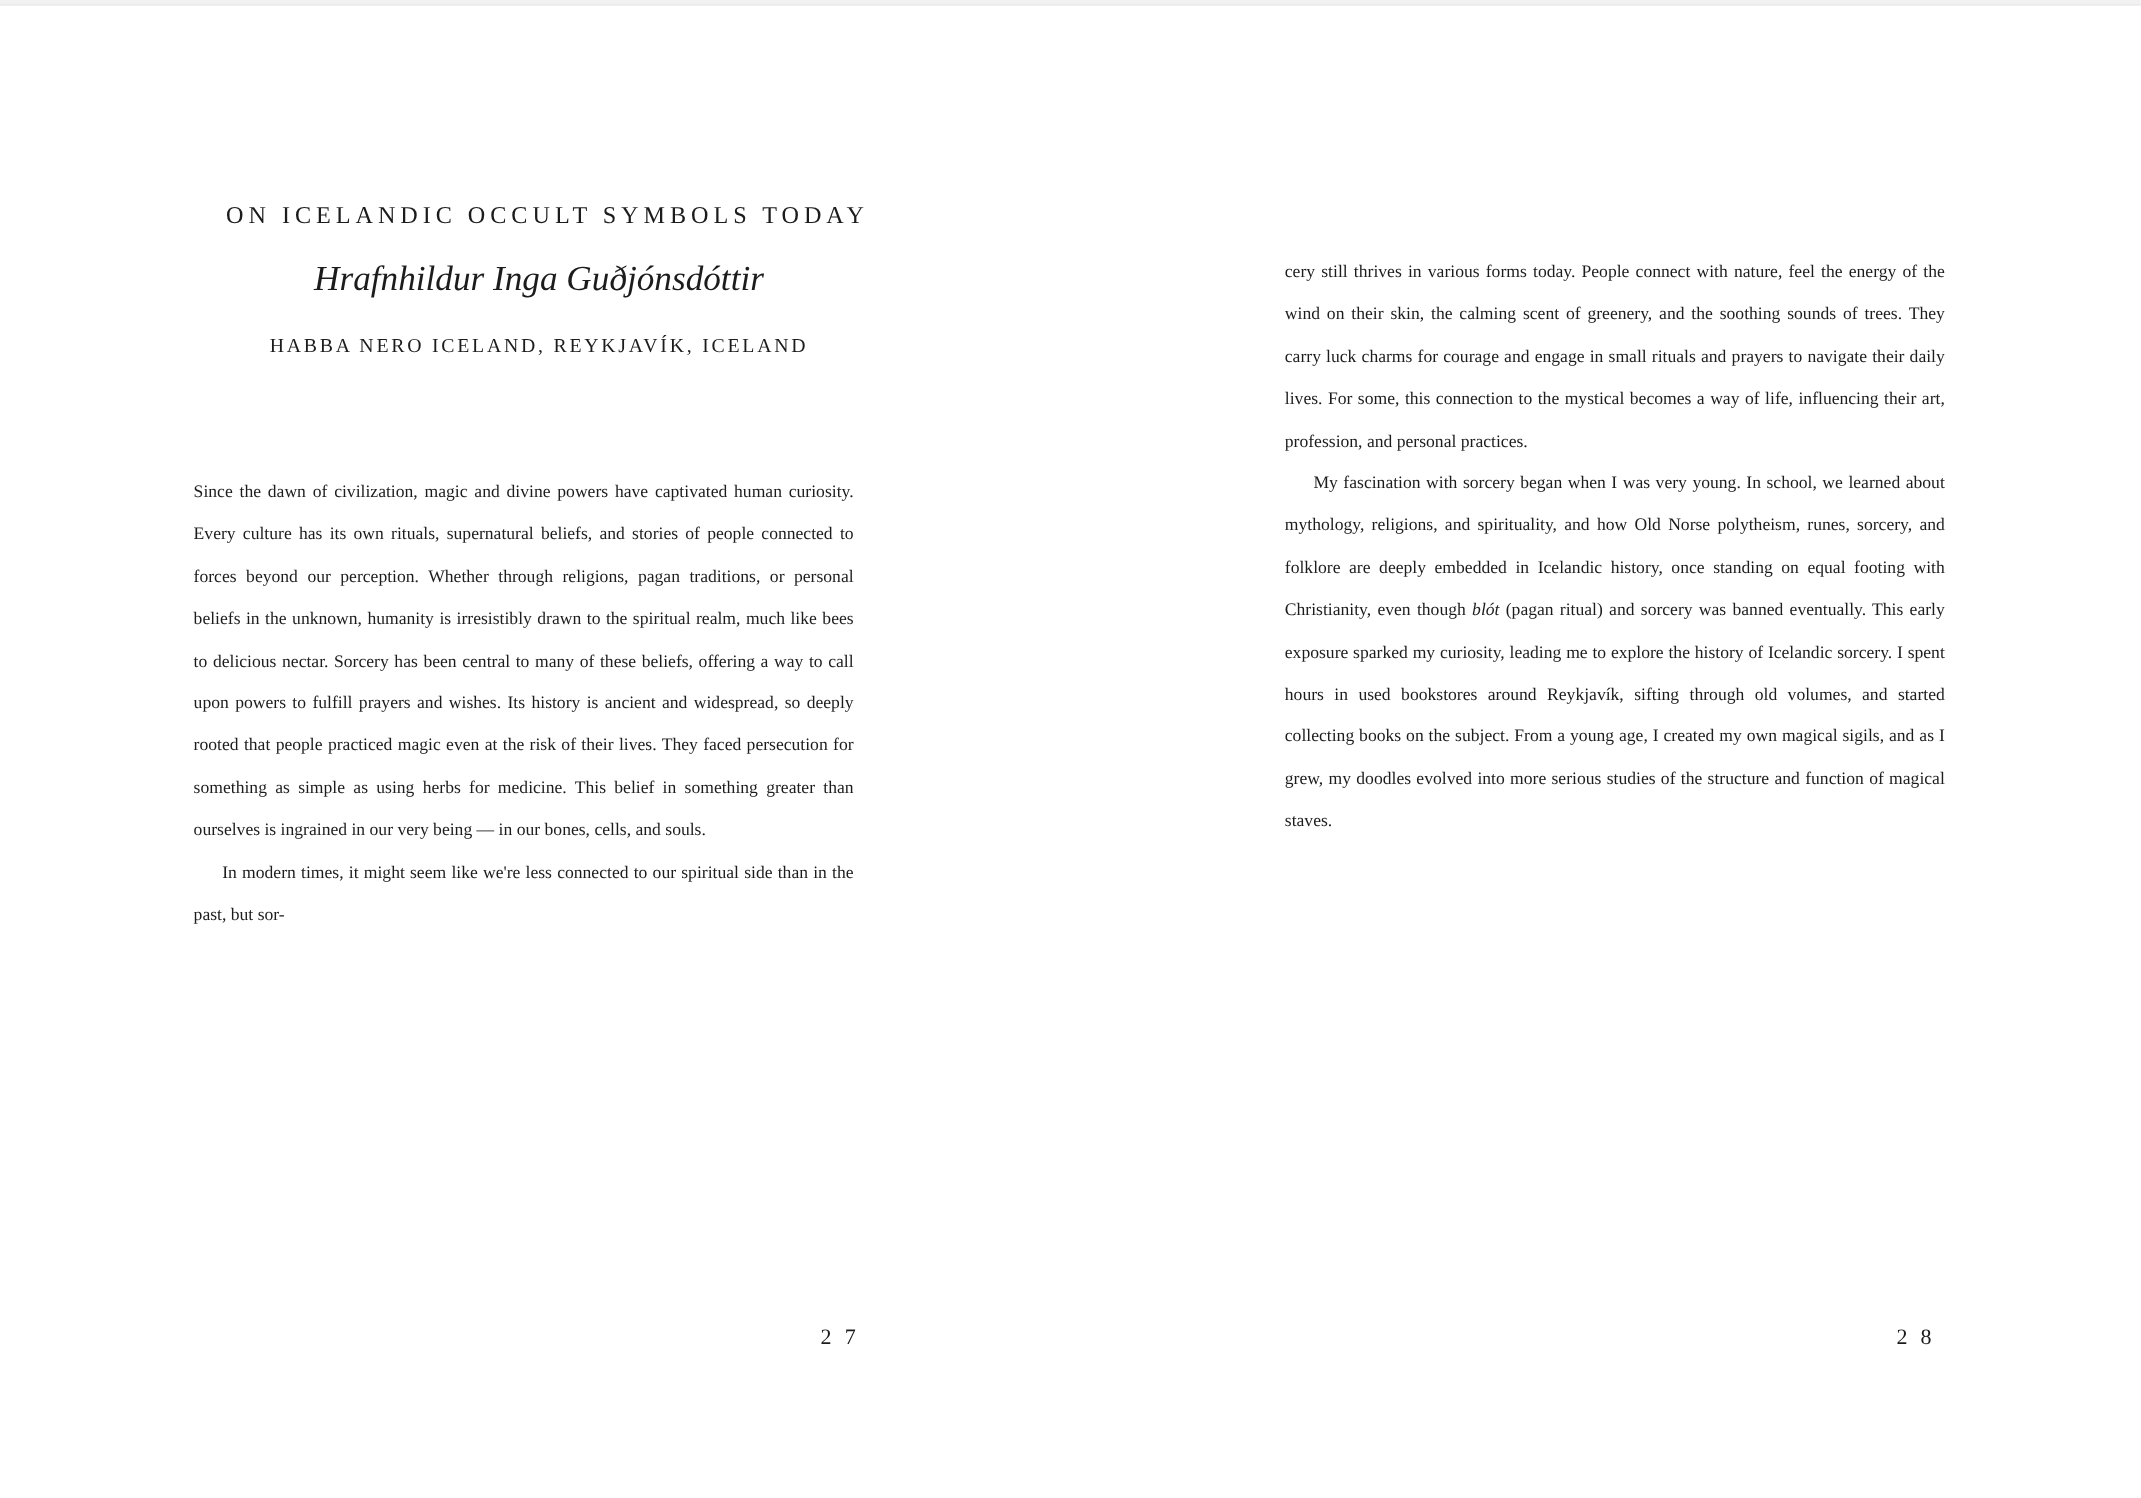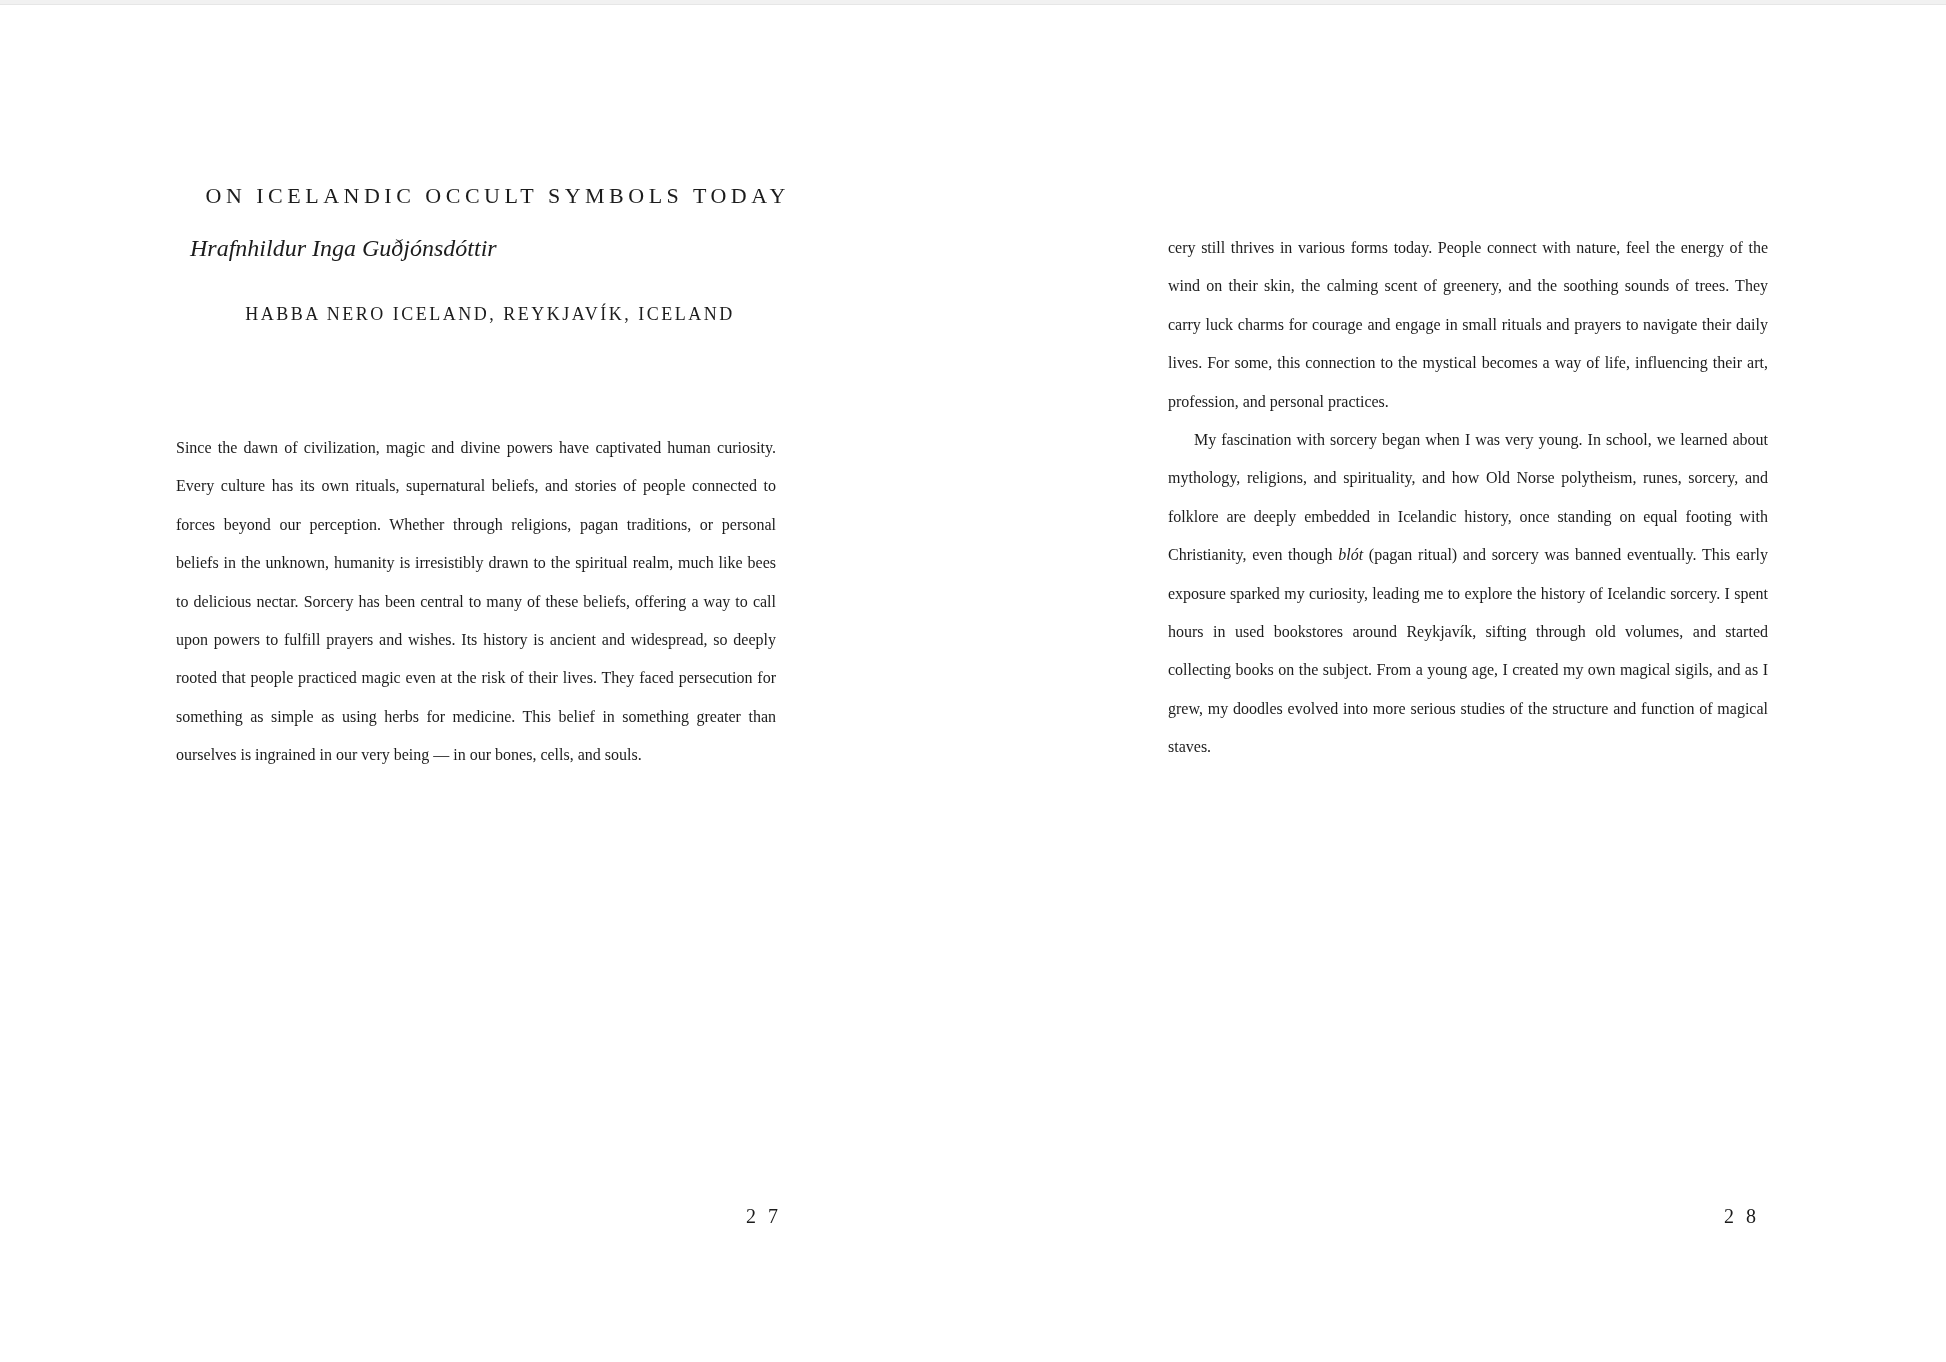--- a/index.html
+++ b/index.html
@@ -34,22 +34,23 @@
     font-weight: normal;
     letter-spacing: 4.5px;
     text-align: right;
     white-space: nowrap;
     color: #1c1c1c;
   }
   .author {
     position: absolute;
     left: 190px; top: 235px;
     width: 600px;
-    font-size: 24px;
+    font-size: 32px;
     font-style: italic;
+    text-align: center;
     white-space: nowrap;
   }
   .affiliation {
     position: absolute;
     left: 190px; top: 304px;
     width: 600px;
     font-size: 18px;
     letter-spacing: 2.5px;
     text-align: center;
     white-space: nowrap;
@@ -84,20 +85,21 @@
 
 <div class="spread">
   <div class="top-strip"></div>
 
   <section class="page page-left">
     <h1 class="title">ON ICELANDIC OCCULT SYMBOLS TODAY</h1>
     <div class="author">Hrafnhildur Inga Guðjónsdóttir</div>
     <div class="affiliation">HABBA NERO ICELAND, REYKJAVÍK, ICELAND</div>
     <div class="body-text body-left">
         <p class="para">Since the dawn of civilization, magic and divine powers have captivated human curiosity. Every culture has its own rituals, supernatural beliefs, and stories of people connected to forces beyond our perception. Whether through religions, pagan traditions, or personal beliefs in the unknown, humanity is irresistibly drawn to the spiritual realm, much like bees to delicious nectar. Sorcery has been central to many of these beliefs, offering a way to call upon powers to fulfill prayers and wishes. Its history is ancient and widespread, so deeply rooted that people practiced magic even at the risk of their lives. They faced persecution for something as simple as using herbs for medicine. This belief in something greater than ourselves is ingrained in our very being — in our bones, cells, and souls.</p>
+        <p class="para indent">In modern times, it might seem like we're less connected to our spiritual side than in the past, but sor-</p>
       </div>
     <div class="pagenum pagenum-left">27</div>
   </section>
 
   <section class="page page-right">
     <div class="body-text body-right">
         <p class="para">cery still thrives in various forms today. People connect with nature, feel the energy of the wind on their skin, the calming scent of greenery, and the soothing sounds of trees. They carry luck charms for courage and engage in small rituals and prayers to navigate their daily lives. For some, this connection to the mystical becomes a way of life, influencing their art, profession, and personal practices.</p>
         <p class="para indent">My fascination with sorcery began when I was very young. In school, we learned about mythology, religions, and spirituality, and how Old Norse polytheism, runes, sorcery, and folklore are deeply embedded in Icelandic history, once standing on equal footing with Christianity, even though <i>blót</i> (pagan ritual) and sorcery was banned eventually. This early exposure sparked my curiosity, leading me to explore the history of Icelandic sorcery. I spent hours in used bookstores around Reykjavík, sifting through old volumes, and started collecting books on the subject. From a young age, I created my own magical sigils, and as I grew, my doodles evolved into more serious studies of the structure and function of magical staves.</p>
       </div>
     <div class="pagenum pagenum-right">28</div>

